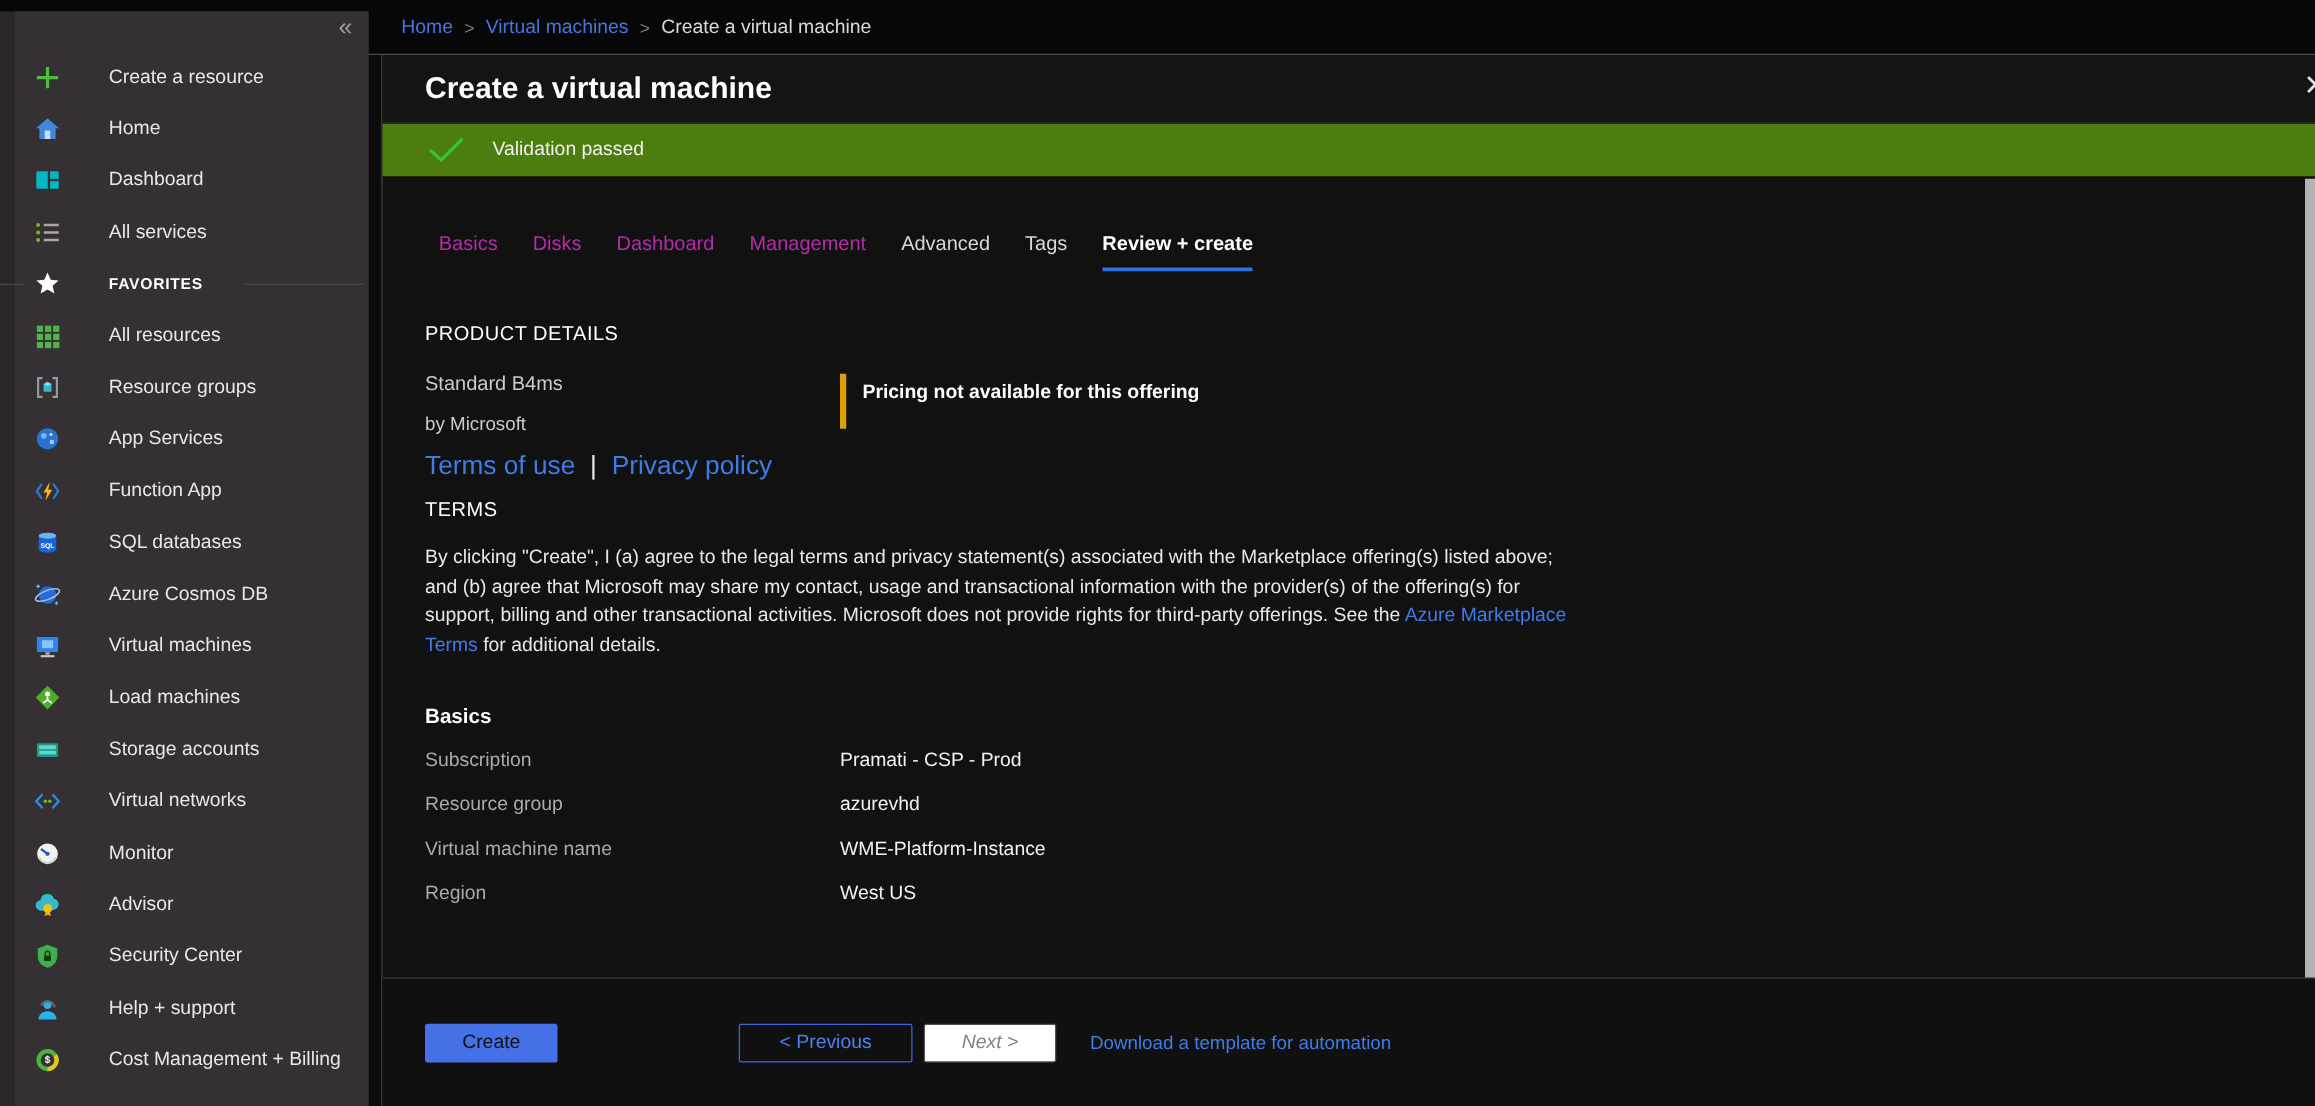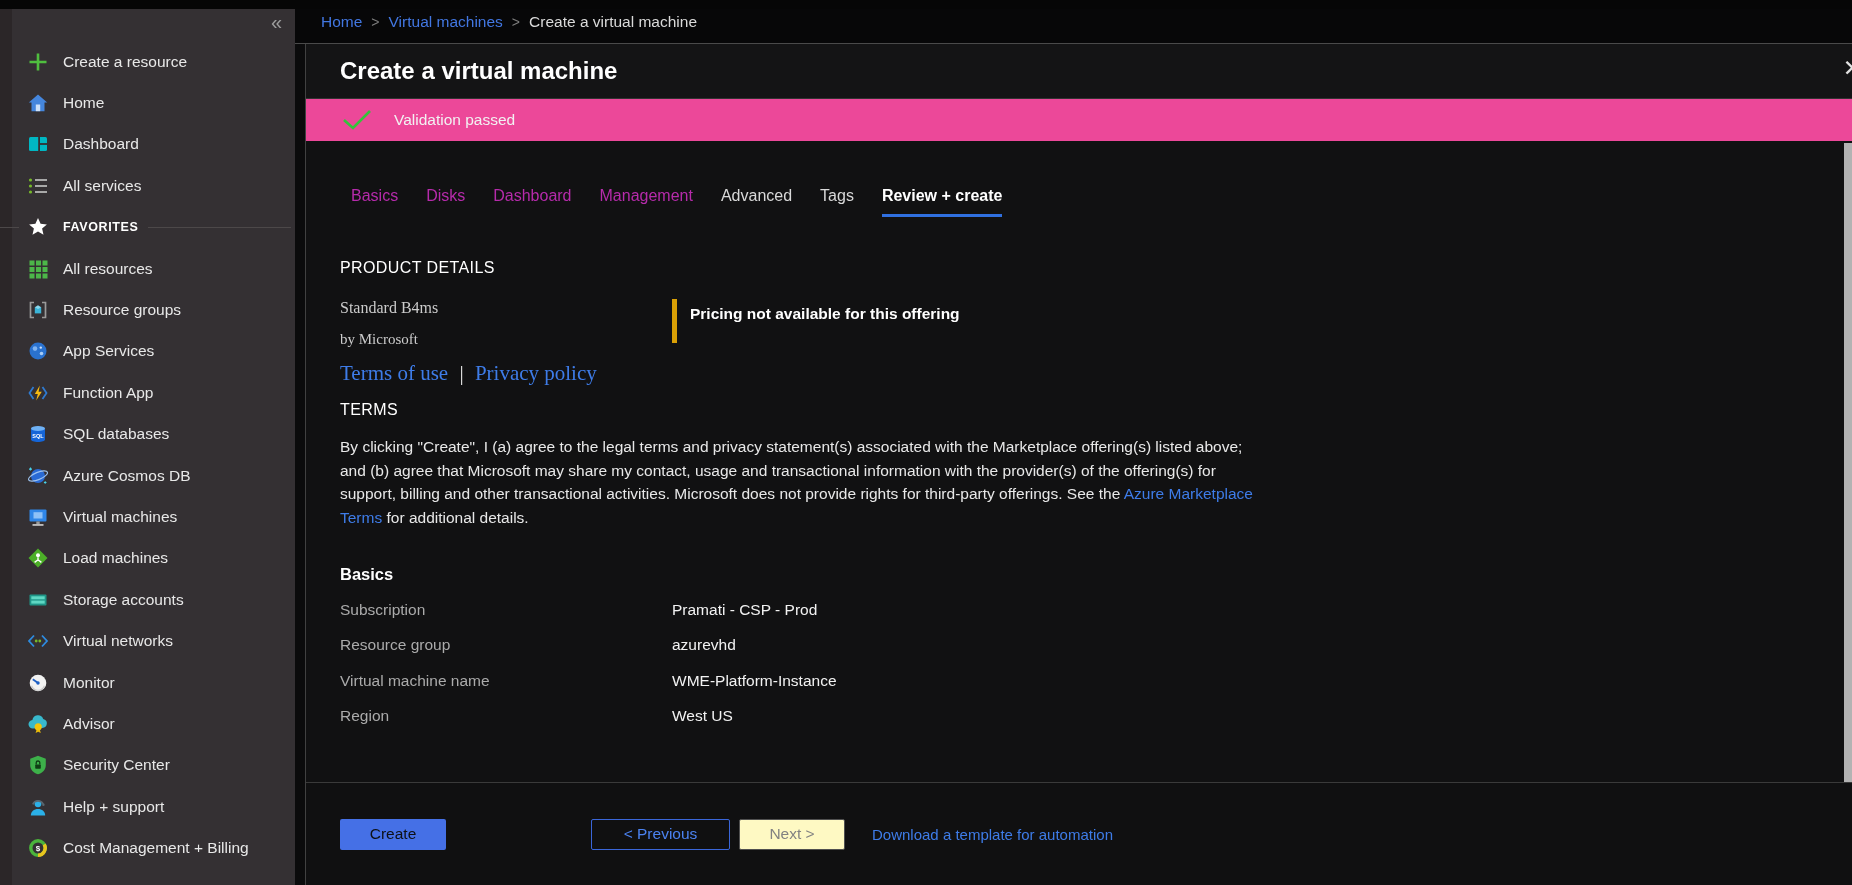--- a/index.html
+++ b/index.html
@@ -9,21 +9,21 @@
     background:#0b0b0c; font-family:"Liberation Sans", sans-serif;
     -webkit-font-smoothing:antialiased;
   }
   .topstrip { position:absolute; left:0; top:0; width:100%; height:9px; background:#060606; z-index:6; }
 
   
   .sidebar { position:absolute; left:0; top:0; width:295px; height:885px; background:#343033; z-index:4; }
   .sidebar-strip { position:absolute; left:0; top:0; width:12px; height:100%; background:#2b2628; }
   .collapse { position:absolute; top:12px; right:13px; color:#9d9d9d; font-size:20px; cursor:pointer; line-height:1; }
   .nav { position:absolute; top:41px; left:0; width:100%; }
-  .nav-item { height:41.4px; display:flex; align-items:center; padding-left:26px; color:#e8e8e8; font-size:15.5px; cursor:pointer; white-space:nowrap; }
+  .nav-item { height:41.4px; display:flex; align-items:center; padding-left:26px; color:#e8e8e8; font-size:15.5px; cursor:pointer; white-space:nowrap;gap:24px; }
   .nav-item .icon { width:24px; height:24px; margin-right:13px; display:flex; align-items:center; justify-content:center; flex:none; }
   .nav-item.section { font-size:12.5px; font-weight:bold; letter-spacing:.6px; color:#ffffff; position:relative; }
   .nav-item.section .lbl { margin-right:10px; }
   .nav-item.section::after { content:""; flex:1; height:1px; background:#4c4849; margin-right:4px; }
   .nav-item.section::before { content:""; position:absolute; left:0; top:50%; width:19px; height:1px; background:#4c4849; }
 
   
   .topbar { position:absolute; left:295px; right:0; top:0; height:44px; background:#070708;
     border-bottom:1px solid #4a4a4a; display:flex; align-items:center; padding-left:26px; font-size:15.5px; z-index:3; }
   .crumb-link { color:#4277e2; cursor:pointer; }
@@ -31,35 +31,35 @@
   .crumb-current { color:#dadada; }
 
   
   .blade { position:absolute; left:305px; right:0; top:44px; bottom:0; border-left:1px solid #414141;
     background:#111112; display:flex; flex-direction:column; z-index:2; }
   .blade-header { height:55px; background:#141415; border-bottom:1px solid #323232; position:relative;
     display:flex; align-items:center; padding-left:34px; flex:none; }
   .blade-title { font-size:24px; font-weight:bold; color:#ffffff; }
   .close { position:absolute; right:-10px; top:13px; color:#e3e3e3; font-size:23px; cursor:pointer; line-height:1; }
 
-  .banner { height:42px; background:#ec4899; display:flex; align-items:center; padding-left:36px; flex:none; }
+  .banner { height:42px; background:#4d7c0f; display:flex; align-items:center; padding-left:36px; flex:none; }
   .banner .check { margin-right:22px; display:flex; }
   .banner-text { color:#f2f2f2; font-size:15.5px; }
 
   .content { flex:1; padding-left:34px; overflow:hidden; }
 
   .tabs { margin:46px 0 0 11px; display:flex; gap:28px; font-size:16px; }
   .tab { padding-bottom:9px; cursor:pointer; white-space:nowrap; }
   .tab.visited { color:#b62bab; }
   .tab.default { color:#d9d9d9; }
   .tab.active  { color:#ffffff; font-weight:bold; border-bottom:3px solid #3070e0; }
 
   .section-heading { font-size:16px; color:#ffffff; letter-spacing:.4px; margin-top:42px; }
   .product { display:flex; margin-top:22px; }
-  .product-left { width:332px; flex:none;font-family:Liberation Serif, serif; }
+  .product-left { width:332px; flex:none; }
   .product-name { color:#cbcbcb; font-size:16px; margin-bottom:14px; }
   .publisher { color:#cbcbcb; font-size:15px; margin-bottom:13px; }
   .policy-links { font-size:21px; color:#e8e8e8; }
   .policy-links .plink { color:#3e7ce8; cursor:pointer; }
   .policy-links .psep { color:#e8e8e8; margin:0 6px; }
   .pricing { display:flex; }
   .pricing-bar { width:5px; height:44px; background:#daa005; margin-right:13px; flex:none; }
   .pricing-text { font-weight:bold; color:#ffffff; font-size:15.5px; margin-top:6px; }
 
   .terms-heading { font-size:16px; color:#ffffff; letter-spacing:.4px; margin-top:15px; }
@@ -70,21 +70,21 @@
   .kv { margin-top:8px; }
   .kv-row { display:flex; height:35.5px; align-items:center; font-size:15.5px; }
   .kv-label { width:332px; color:#ababab; flex:none; }
   .kv-value { color:#f2f2f2; }
 
   .footer { height:103px; border-top:1px solid #3a3a3a; background:#101011;
     display:flex; align-items:center; padding-left:34px; flex:none; }
   .btn { height:31px; border-radius:2px; font-size:15.5px; font-family:"Liberation Sans", sans-serif; cursor:pointer; }
   .btn-create { width:106px; background:#4570e6; color:#0d1015; border:none; }
   .btn-prev { width:139px; margin-left:145px; background:transparent; border:1px solid #3a66d9; color:#4b82f0; }
-  .btn-next { width:106px; margin-left:9px; background:#fef9c3; border:1px solid #505050; color:#828282; cursor:default; }
+  .btn-next { width:106px; margin-left:9px; background:#ffffff; border:1px solid #505050; color:#828282; cursor:default;font-style:italic; }
   .footer-link { margin-left:27px; color:#3e7ce8; font-size:15px; cursor:pointer; }
 
   .scrollbar { position:absolute; right:0; top:143px; width:8px; height:639px; background:#b3b3b3; z-index:5; }
 </style>
 </head>
 <body>
 
 <div class="app">
   <div class="topstrip"></div>
 

